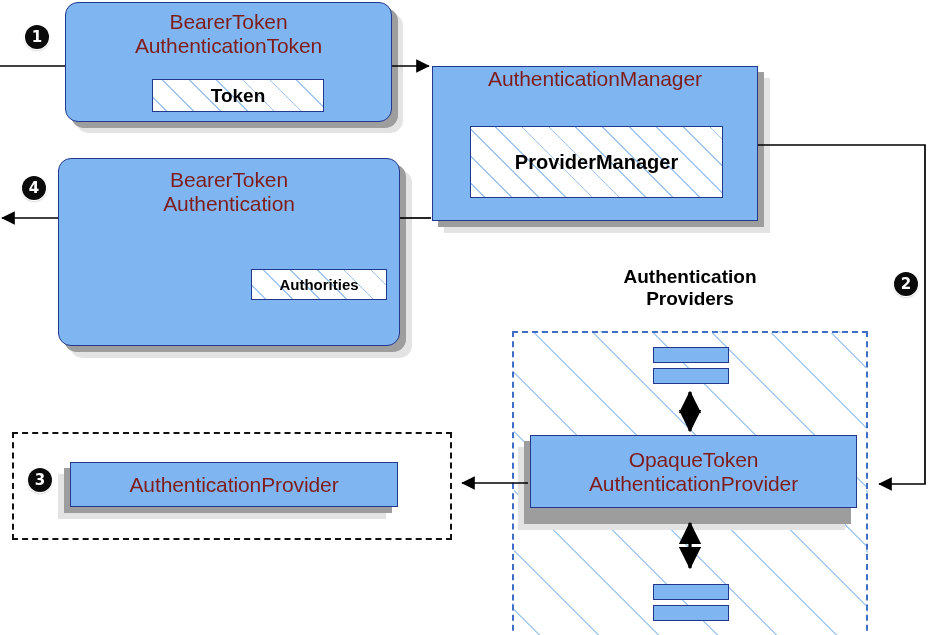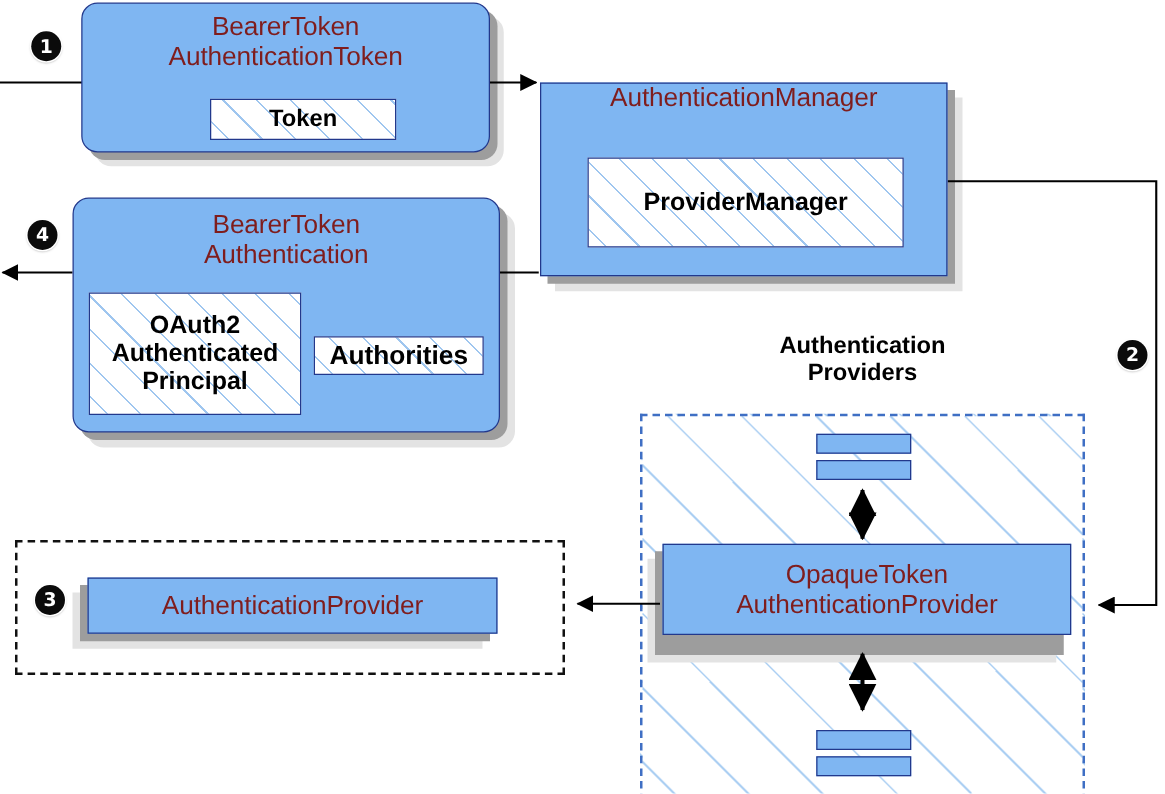--- a/index.html
+++ b/index.html
@@ -174,39 +174,36 @@
 
   <div class="freelabel" style="left:592px;top:266px;width:196px;font-size:19px;">Authentication
 Providers</div>
 
   <div class="shadow2 rounded" style="left:76px;top:13px;width:327px;height:120px;"></div>
   <div class="shadow rounded" style="left:71px;top:8px;width:327px;height:120px;"></div>
   <div class="node rounded" style="left:65px;top:2px;width:327px;height:120px;">
     <div class="title" style="font-size:21px;margin-top:7px;">BearerToken
 AuthenticationToken</div>
   </div>
-  <div class="hatch" style="left:168px;top:79px;width:149px;height:33px;font-size:19px;">Token</div>
+  <div class="hatch" style="left:152px;top:79px;width:172px;height:33px;font-size:19px;">Token</div>
 
   <div class="shadow2" style="left:444px;top:78px;width:326px;height:155px;"></div>
   <div class="shadow" style="left:438px;top:72px;width:326px;height:155px;"></div>
   <div class="node" style="left:432px;top:66px;width:326px;height:155px;">
     <div class="title" style="font-size:21px;">AuthenticationManager</div>
   </div>
   <div class="hatch" style="left:470px;top:126px;width:253px;height:72px;font-size:20px;">ProviderManager</div>
 
   <div class="shadow2 rounded" style="left:70px;top:170px;width:342px;height:188px;"></div>
   <div class="shadow rounded" style="left:64px;top:164px;width:342px;height:188px;"></div>
   <div class="node rounded" style="left:58px;top:158px;width:342px;height:188px;">
     <div class="title" style="font-size:21px;margin-top:9px;">BearerToken
 Authentication</div>
   </div>
-  <div class="hatch" style="left:71px;top:234px;width:170px;height:98px;font-size:20px;">OAuth2
-Authenticated
-Principal</div>
-  <div class="hatch" style="left:251px;top:269px;width:136px;height:31px;font-size:21px;">Authorities</div>
+  <div class="hatch" style="left:251px;top:269px;width:136px;height:31px;font-size:15px;">Authorities</div>
 
   <div class="stub" style="left:653px;top:347px;width:76px;height:16px;"></div>
   <div class="stub" style="left:653px;top:368px;width:76px;height:16px;"></div>
 
   <div class="shadow2" style="left:518px;top:447px;width:327px;height:83px;"></div>
   <div class="shadow" style="left:524px;top:441px;width:327px;height:83px;"></div>
   <div class="node" style="left:530px;top:435px;width:327px;height:73px;justify-content:center;">
     <div class="title" style="font-size:21px;">OpaqueToken
 AuthenticationProvider</div>
   </div>

